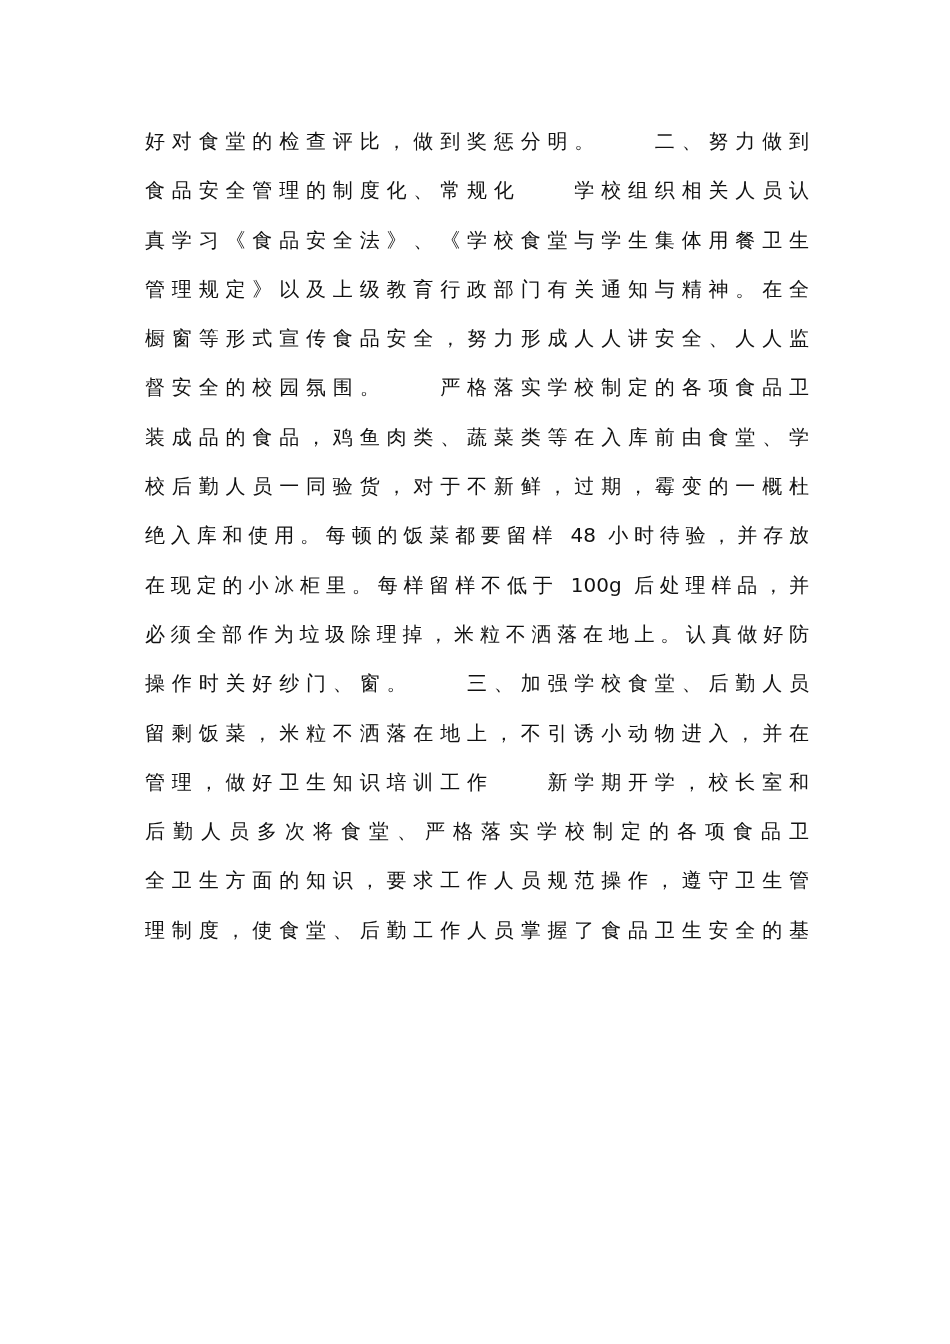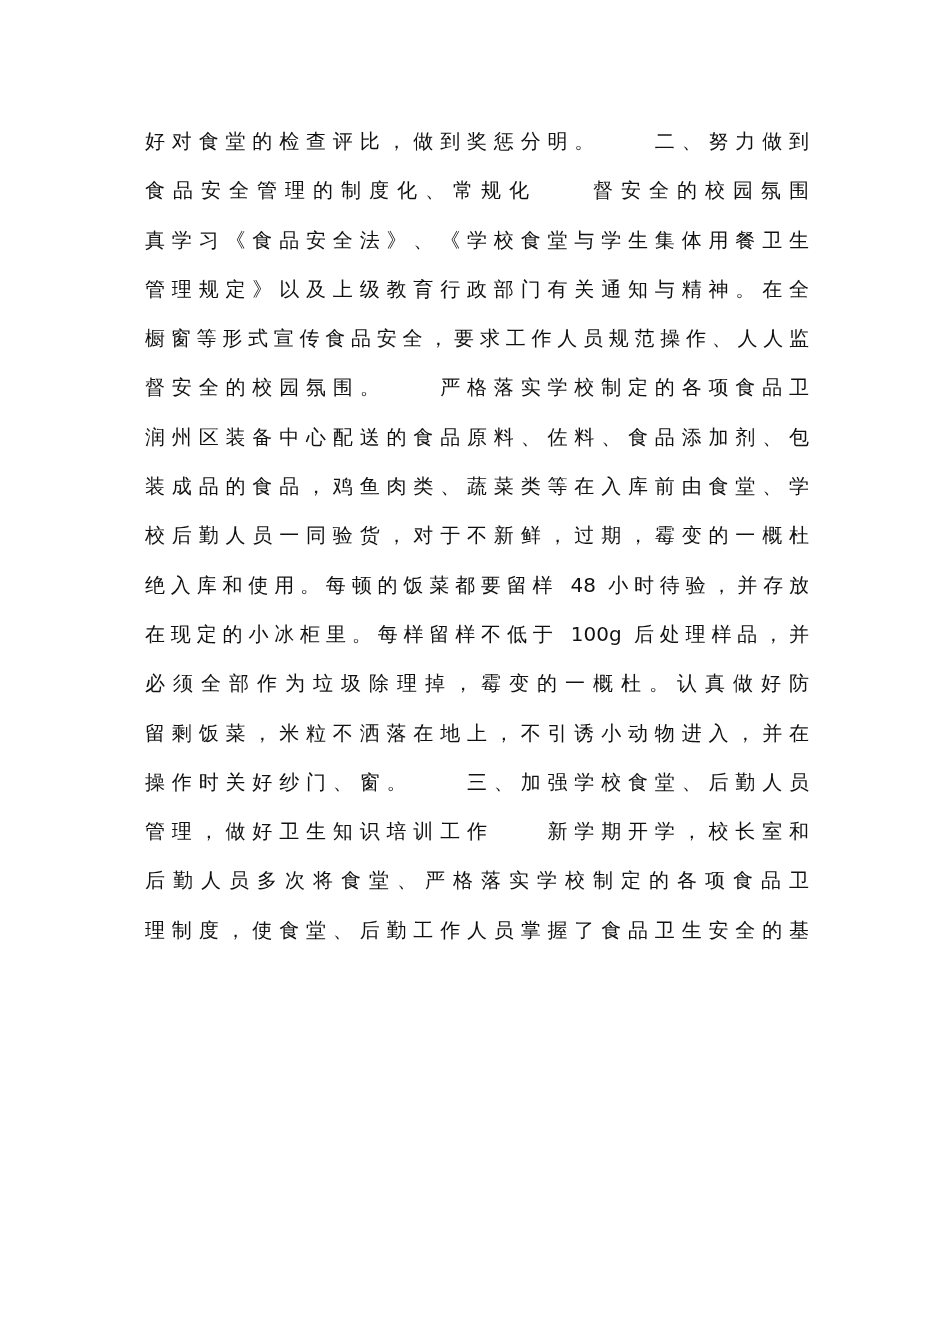--- a/index.html
+++ b/index.html
@@ -41,30 +41,30 @@
       text-align-last: justify;
       letter-spacing: 0px;
     }
   </style>
 </head>
 <body>
 
 <div class="page">
   <div class="body-text">
     <span class="line">好对食堂的检查评比，做到奖惩分明。　　二、努力做到</span>
-    <span class="line">食品安全管理的制度化、常规化　　督安全的校园氛围</span>
+    <span class="line">食品安全管理的制度化、常规化　　学校组织相关人员认</span>
     <span class="line">真学习《食品安全法》、《学校食堂与学生集体用餐卫生</span>
     <span class="line">管理规定》以及上级教育行政部门有关通知与精神。在全</span>
-    <span class="line">橱窗等形式宣传食品安全，要求工作人员规范操作、人人监</span>
+    <span class="line">橱窗等形式宣传食品安全，努力形成人人讲安全、人人监</span>
     <span class="line">督安全的校园氛围。　　严格落实学校制定的各项食品卫</span>
-    <span class="line">润州区装备中心配送的食品原料、佐料、食品添加剂、包</span>
     <span class="line">装成品的食品，鸡鱼肉类、蔬菜类等在入库前由食堂、学</span>
     <span class="line">校后勤人员一同验货，对于不新鲜，过期，霉变的一概杜</span>
     <span class="line">绝入库和使用。每顿的饭菜都要留样 48 小时待验，并存放</span>
     <span class="line">在现定的小冰柜里。每样留样不低于 100g 后处理样品，并</span>
-    <span class="line">必须全部作为垃圾除理掉，霉变的一概杜。认真做好防</span>
+    <span class="line">必须全部作为垃圾除理掉，米粒不洒落在地上。认真做好防</span>
+    <span class="line">操作时关好纱门、窗。　　三、加强学校食堂、后勤人员</span>
     <span class="line">留剩饭菜，米粒不洒落在地上，不引诱小动物进入，并在</span>
-    <span class="line">操作时关好纱门、窗。　　三、加强学校食堂、后勤人员</span>
     <span class="line">管理，做好卫生知识培训工作　　新学期开学，校长室和</span>
     <span class="line">后勤人员多次将食堂、严格落实学校制定的各项食品卫</span>
+    <span class="line">全卫生方面的知识，要求工作人员规范操作，遵守卫生管</span>
     <span class="line">理制度，使食堂、后勤工作人员掌握了食品卫生安全的基</span>
   </div>
 </div>
 
 </body></html>

